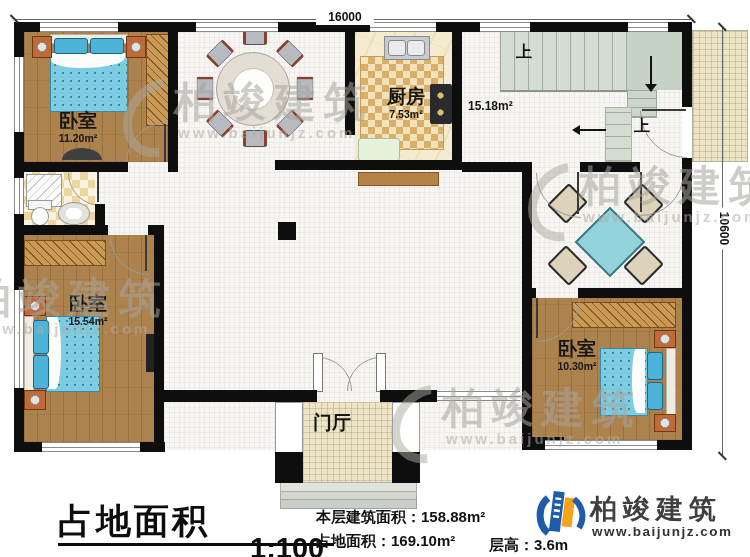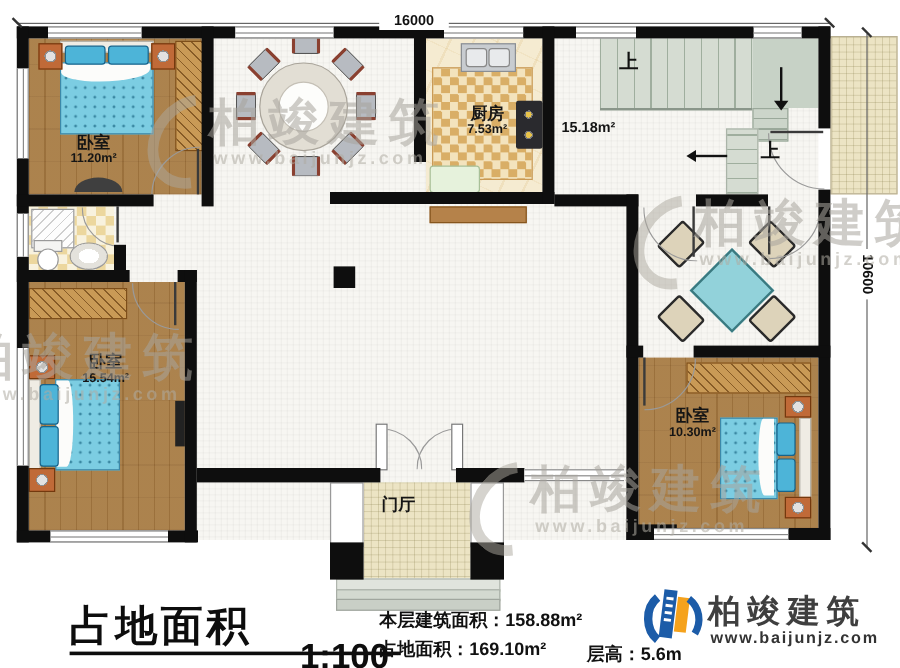--- a/index.html
+++ b/index.html
@@ -38,21 +38,21 @@
         border:1px solid #3c88a8;z-index:6;}
   .pillow{position:absolute;background:#4db4d8;border:1px solid #17648c;border-radius:3px;z-index:7;}
   .fold{position:absolute;background:#fcfcfa;z-index:7;}
   .headboard{position:absolute;background:#efece4;border:1px solid #b5b2a8;z-index:6;}
   .nstand{position:absolute;background:#c06a38 radial-gradient(circle,#e2e2e2 0 4px,#8f8f8f 4px 5px,transparent 5px);
         border:1px solid #73390e;z-index:7;}
   .chair{position:absolute;width:18px;height:15px;background:#b7bbc1;border:1px solid #555;
         border-left:3px solid #8a4030;border-right:3px solid #8a4030;border-radius:2px;z-index:6;}
   .mchair{position:absolute;width:27px;height:23px;background:#ddd3ba;border:2px solid #2a2a2a;border-radius:3px;z-index:6;}
   .lab{position:absolute;z-index:20;text-align:center;color:#151515;font-weight:bold;line-height:1.15;}
-  .lab .nm{font-size:14px;}
+  .lab .nm{font-size:19px;}
   .lab .ar{font-size:10.5px;}
   .stair1{position:absolute;background:#d5dcd2 repeating-linear-gradient(90deg,#9fae9e 0 1px,transparent 1px 14px);
         border-bottom:2px solid #8a968a;z-index:4;}
   .stair2{position:absolute;background:#d5dcd2 repeating-linear-gradient(0deg,#9fae9e 0 1px,transparent 1px 12px);
         border:1px solid #aab4a8;z-index:4;}
   .uplab{position:absolute;z-index:20;font-size:16px;font-weight:bold;color:#111;}
   .wm{position:absolute;z-index:40;pointer-events:none;}
   .wm-sw{position:absolute;width:52px;height:66px;border:9px solid rgba(172,168,158,0.5);border-radius:50%;
         border-top-color:transparent;border-right-color:transparent;transform:rotate(40deg);left:-4px;top:2px;}
   .wm-text{margin-left:44px;font-size:42px;font-weight:bold;letter-spacing:8px;color:rgba(168,164,156,0.55);
@@ -271,21 +271,21 @@
   <div class="a" style="left:58px;top:498px;font-size:35px;font-weight:bold;letter-spacing:3px;color:#0d0d0d;z-index:30;white-space:nowrap">占地面积</div>
   <div class="a" style="left:250px;top:532px;font-size:29px;font-weight:bold;color:#0d0d0d;z-index:30">1:100</div>
   <div class="a" style="left:58px;top:543px;width:276px;height:3px;background:#0d0d0d;z-index:30"></div>
   <div class="ftxt" style="left:316px;top:508px">
     <span>本层建筑面积：</span><span>158.88m²</span>
   </div>
   <div class="ftxt" style="left:316px;top:532px">
     <span>占地面积：</span><span>169.10m²</span>
   </div>
   <div class="ftxt" style="left:489px;top:536px">
-    <span>层高：</span><span>5.6m</span>
+    <span>层高：</span><span>3.6m</span>
   </div>
 
   <svg class="a" style="left:536px;top:487px;z-index:30" width="50" height="54" viewBox="0 0 50 54">
     <path d="M12 46 C2 38 1 20 12 11" stroke="#1c5ca8" stroke-width="7" fill="none"></path>
     <g transform="rotate(7 25 27)">
       <rect x="15" y="5" width="11" height="40" fill="#1c5ca8"></rect>
       <rect x="27" y="10" width="10" height="29" fill="#f5a21c"></rect>
       <rect x="17.5" y="11" width="6" height="2.4" fill="#fff"></rect>
       <rect x="17.5" y="17" width="6" height="2.4" fill="#fff"></rect>
       <rect x="17.5" y="23" width="6" height="2.4" fill="#fff"></rect>

